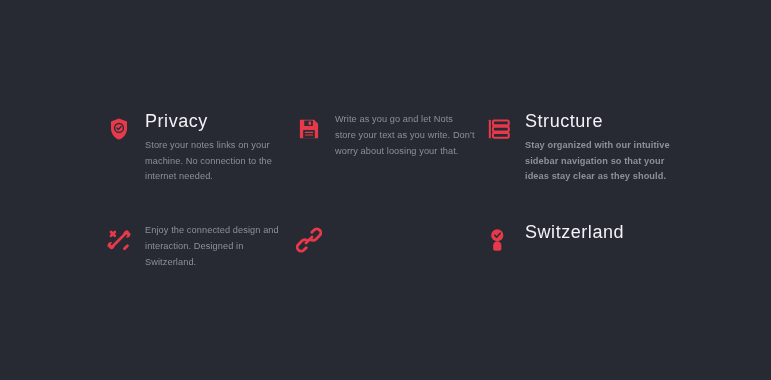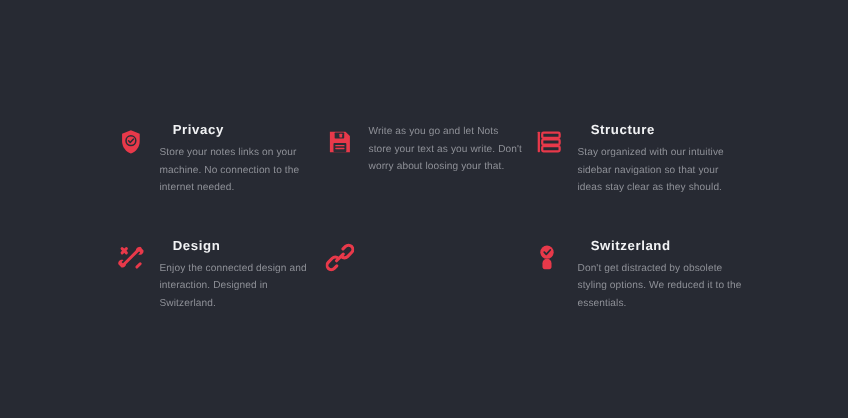--- a/index.html
+++ b/index.html
@@ -57,40 +57,41 @@
     width: 26px;
     height: 26px;
   }
 
   .feature-text {
     flex: 1 1 auto;
     min-width: 0;
   }
 
   .feature-title {
-    font-size: 12px;
-    font-weight: bold;
+    font-size: 18px;
+    font-weight: normal;
     color: #f2f3f5;
     letter-spacing: 0.55px;
-    margin: 0 0 6px 12px;
+    margin: 0 0 6px 0;
     line-height: 1.1;
     white-space: nowrap;
   }
 
   .feature-desc {
     font-size: 9.2px;
     color: #8e9097;
     line-height: 1.72;
     margin: 0;
     letter-spacing: 0.1px;
     max-width: 140px;
   }
 
   .col-3 .feature-desc {
     max-width: 150px;
+    font-weight: bold;
   }
 </style>
 </head>
 <body>
 
 <div class="features-section">
   <div class="features-grid">
 
     <div class="feature-item col-1">
       <span class="feature-icon">
@@ -144,21 +145,20 @@
             <path d="M19.6 4.4 6.2 17.8"></path>
             <path d="M4.6 4.6l3.6 3.6"></path>
             <path d="M8.2 4.6l-3.6 3.6"></path>
             <path d="M17 20.1l2.8-2.8"></path>
           </g>
           <path d="M19.9 3.4c-1.9-.5-3.8.9-3.8 2.9 0 .5.1 1 .3 1.4l1.6-1.6 1.8 1.8-1.6 1.6c.4.2.9.3 1.4.3 2 0 3.4-1.9 2.9-3.8" fill="#e8394a"></path>
           <path d="M4.1 20.4c1.9.5 3.8-.9 3.8-2.9 0-.5-.1-1-.3-1.4l-1.6 1.6-1.8-1.8 1.6-1.6c-.4-.2-.9-.3-1.4-.3-2 0-3.4 1.9-2.9 3.8" fill="#e8394a"></path>
         </svg>
       </span>
       <div class="feature-text">
-        <h3 class="feature-title">Design</h3>
         <p class="feature-desc">Enjoy the connected design and interaction. Designed in Switzerland.</p>
       </div>
     </div>
 
     <div class="feature-item col-2">
       <span class="feature-icon">
         <svg viewBox="0 0 24 24" fill="none">
           <g stroke="#e8394a" stroke-width="2.6" stroke-linecap="round" stroke-linejoin="round">
             <path d="M14.6 4.9l2.1-2.1a3.6 3.6 0 0 1 5.1 5.1l-3.4 3.4a3.6 3.6 0 0 1-5.1 0"></path>
             <path d="M9.4 19.1l-2.1 2.1a3.6 3.6 0 0 1-5.1-5.1l3.4-3.4a3.6 3.6 0 0 1 5.1 0"></path>
@@ -171,18 +171,17 @@
     <div class="feature-item col-3">
       <span class="feature-icon">
         <svg viewBox="0 0 24 24" fill="none">
           <circle cx="10.4" cy="7.6" r="5.6" fill="#e8394a"></circle>
           <path d="M8.1 7.6l1.7 1.8 3.3-3.6" fill="none" stroke="#2a2d36" stroke-width="1.5" stroke-linecap="round" stroke-linejoin="round"></path>
           <path d="M10.4 13.2c2.1 0 3.8 1.7 3.8 3.8v3.1c0 1-.8 1.8-1.8 1.8h-4c-1 0-1.8-.8-1.8-1.8v-3.1c0-2.1 1.7-3.8 3.8-3.8z" fill="#e8394a"></path>
         </svg>
       </span>
       <div class="feature-text">
         <h3 class="feature-title">Switzerland</h3>
-        <p class="feature-desc">Don't get distracted by obsolete styling options. We reduced it to the essentials.</p>
       </div>
     </div>
 
   </div>
 </div>
 
 </body></html>

